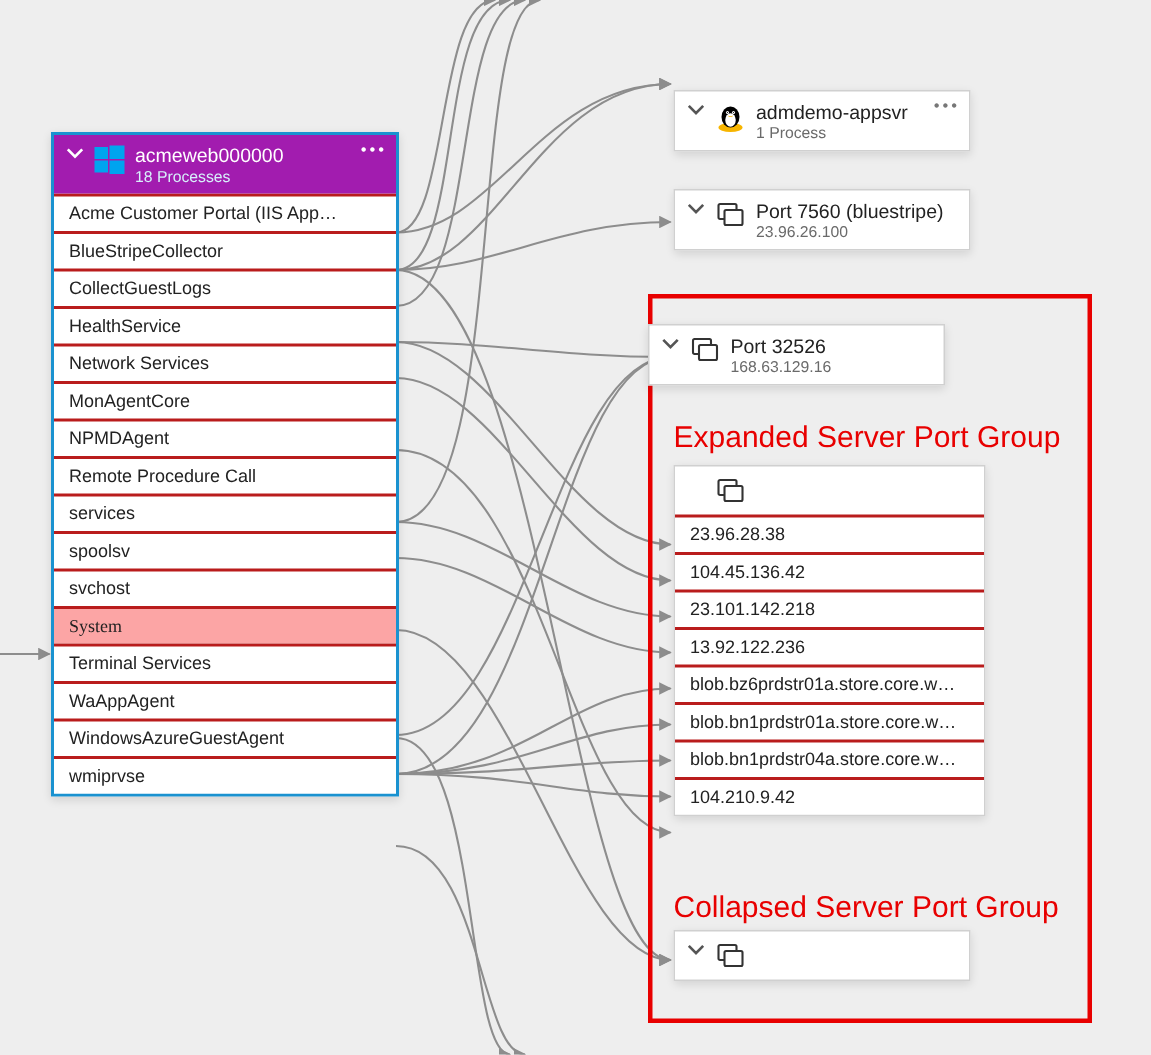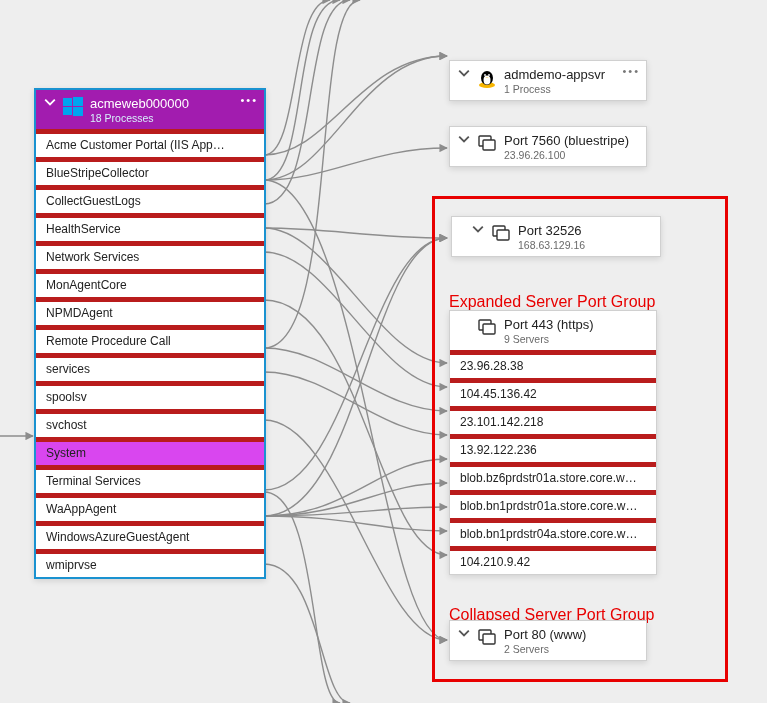--- a/index.html
+++ b/index.html
@@ -78,39 +78,39 @@
     cursor: pointer;
   }
   .node.selected .dots { color: #fff; }
   .os-icon {
     width: 22px; height: 22px;
     margin: 0 6px 0 2px;
     flex: 0 0 22px;
   }
   .row-list { }
   .row {
-    border-top: 5px solid #b91c1c;
+    border-top: 2px solid #b91c1c;
     padding: 4px 8px 4px 10px;
     font-size: 12px;
     line-height: 15px;
     white-space: nowrap;
     overflow: hidden;
     text-overflow: ellipsis;
     cursor: pointer;
     background: #fff;
   }
   .row.sel {
-    background: #d946ef;
+    background: #fca5a5;
+    font-family: Liberation Serif, serif;
   }
   .annotation {
     position: absolute;
     color: #e80000;
-    font-size: 16px;
+    font-size: 20px;
     font-weight: 400;
-    margin-top: 12px;
   }
   .redbox {
     position: absolute;
     border: 3px solid #e80000;
     background: transparent;
     pointer-events: none;
   }
   .chev-svg { width: 12px; height: 12px; display: block; }
 </style>
 </head>
@@ -245,21 +245,21 @@
     </span>
     <span class="title-block">
       <div class="node-title">Port 7560 (bluestripe)</div>
       <div class="node-sub">23.96.26.100</div>
     </span>
   </div>
 </div>
 
 <div class="redbox" style="left:432px; top:196px; width:290px; height:480px;"></div>
 
-<div class="node" style="left:451px; top:216px; width:196px;padding-left:12px;">
+<div class="node" style="left:432px; top:216px; width:196px;">
   <div class="node-header">
     <span class="chevron">
       <svg class="chev-svg" viewBox="0 0 10 10">
           <path d="M1 3 L5 7 L9 3" stroke="currentColor" stroke-width="1.5" fill="none"></path>
         </svg>
     </span>
     <span class="os-icon">
       <svg viewBox="0 0 22 22">
           <rect x="3" y="3" width="12" height="10" rx="1" fill="none" stroke="#333" stroke-width="1.4"></rect>
           <rect x="7" y="7" width="12" height="10" rx="1" fill="#fff" stroke="#333" stroke-width="1.4"></rect>
@@ -279,24 +279,20 @@
     <span class="chevron" style="visibility:hidden">
       <svg class="chev-svg" viewBox="0 0 10 10">
           <path d="M1 3 L5 7 L9 3" stroke="currentColor" stroke-width="1.5" fill="none"></path>
         </svg>
     </span>
     <span class="os-icon">
       <svg viewBox="0 0 22 22">
           <rect x="3" y="3" width="12" height="10" rx="1" fill="none" stroke="#333" stroke-width="1.4"></rect>
           <rect x="7" y="7" width="12" height="10" rx="1" fill="#fff" stroke="#333" stroke-width="1.4"></rect>
         </svg>
-    </span>
-    <span class="title-block">
-      <div class="node-title">Port 443 (https)</div>
-      <div class="node-sub">9 Servers</div>
     </span>
   </div>
   <div class="row-list" id="srv-list">
       <div class="row">23.96.28.38</div>
       <div class="row">104.45.136.42</div>
       <div class="row">23.101.142.218</div>
       <div class="row">13.92.122.236</div>
       <div class="row">blob.bz6prdstr01a.store.core.w…</div>
       <div class="row">blob.bn1prdstr01a.store.core.w…</div>
       <div class="row">blob.bn1prdstr04a.store.core.w…</div>
@@ -312,18 +308,14 @@
       <svg class="chev-svg" viewBox="0 0 10 10">
           <path d="M1 3 L5 7 L9 3" stroke="currentColor" stroke-width="1.5" fill="none"></path>
         </svg>
     </span>
     <span class="os-icon">
       <svg viewBox="0 0 22 22">
           <rect x="3" y="3" width="12" height="10" rx="1" fill="none" stroke="#333" stroke-width="1.4"></rect>
           <rect x="7" y="7" width="12" height="10" rx="1" fill="#fff" stroke="#333" stroke-width="1.4"></rect>
         </svg>
     </span>
-    <span class="title-block">
-      <div class="node-title">Port 80 (www)</div>
-      <div class="node-sub">2 Servers</div>
-    </span>
   </div>
 </div>
 
 </body></html>

